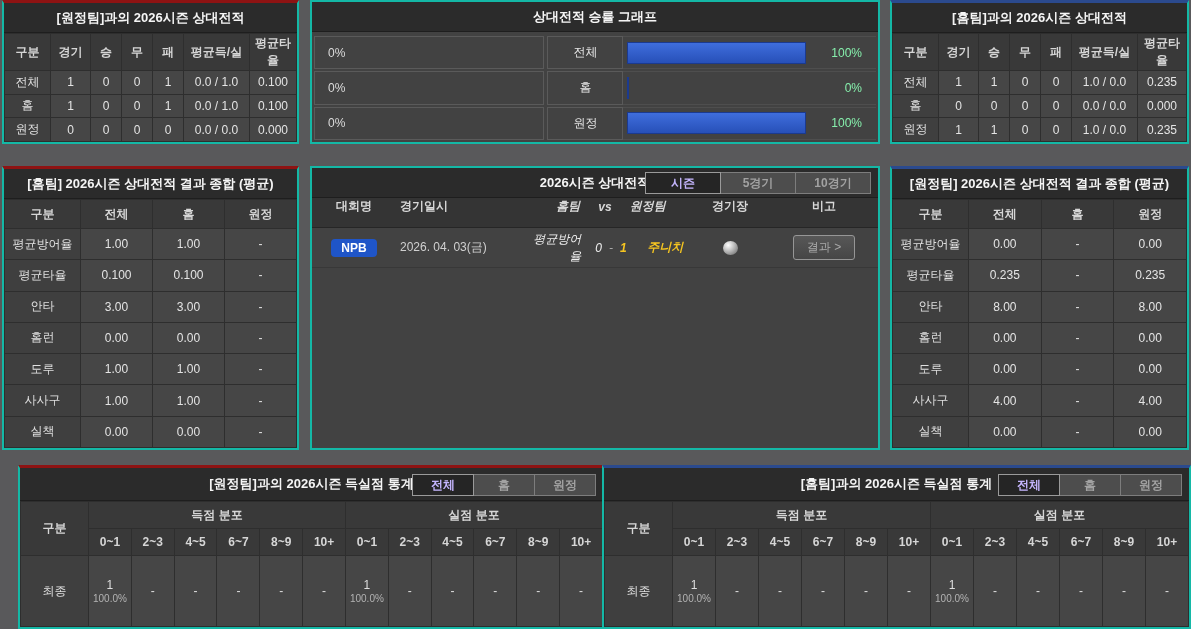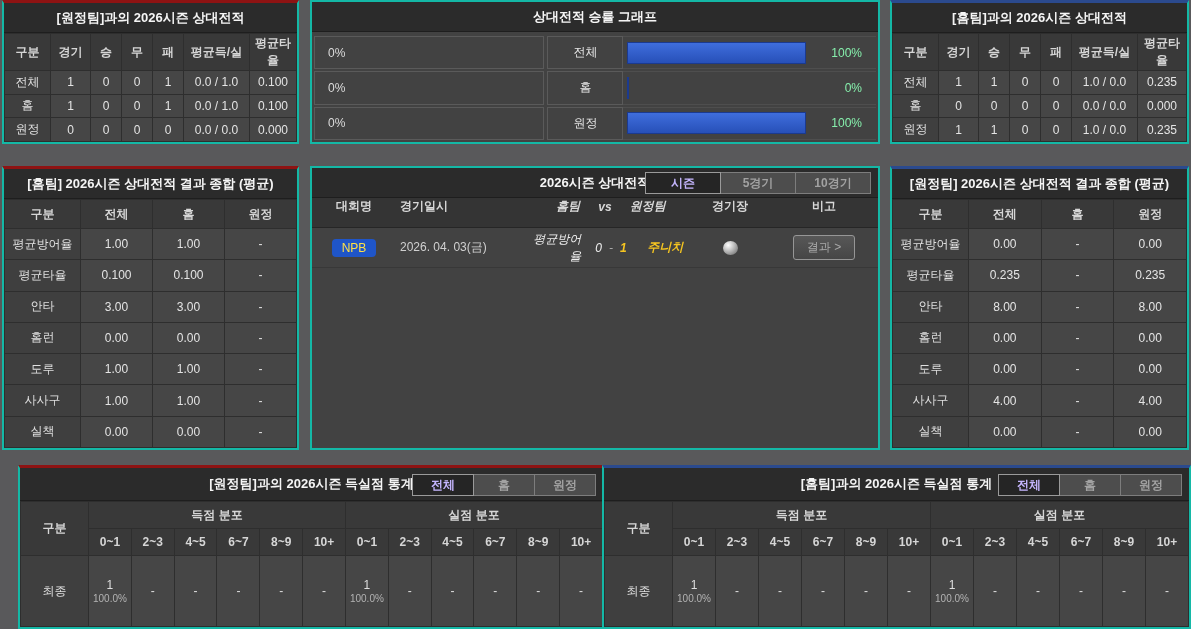--- a/index.html
+++ b/index.html
@@ -47,21 +47,21 @@
   
   .h2h-head{height:29px;display:flex;align-items:flex-start;background:#343434;border-bottom:1px solid #262626;
     color:#d8d8d8;font-size:12px;font-weight:bold;}
   .h2h-row{height:39px;display:flex;align-items:center;border-bottom:1px solid #383838;font-size:12px;}
   .col-league{width:84px;text-align:center;}
   .col-date{width:136px;text-align:left;padding-left:4px;box-sizing:border-box;}
   .col-match{flex:1;display:flex;align-items:center;justify-content:center;font-style:italic;}
   .col-stadium{width:80px;text-align:center;}
   .col-note{width:108px;text-align:center;}
   .h2h-head .col-match span{margin:0 9px;}
-  .league-badge{display:inline-block;background:#1f55c8;color:#fde047;font-weight:normal;font-size:12px;
+  .league-badge{display:inline-block;background:#1f55c8;color:#ffffff;font-weight:bold;font-size:12px;
     padding:2px 10px;border-radius:4px;}
   .m-home{flex:1;text-align:right;color:#efefef;padding-right:14px;}
   .m-away{flex:1;text-align:center;color:#f6c520;font-weight:bold;padding-left:14px;}
   .m-score{display:flex;align-items:center;}
   .m-score .hs{color:#efefef;}
   .m-score .sep{color:#a8a8a8;margin:0 7px;}
   .m-score .as{color:#f6c520;font-weight:bold;}
   .date-text{color:#d0d0d0;}
   .stadium-icon{display:inline-block;width:15px;height:14px;border-radius:50%;
     background:radial-gradient(circle at 35% 30%,#ffffff,#b9b9b9 45%,#6f6f6f 90%);vertical-align:middle;cursor:pointer;}

